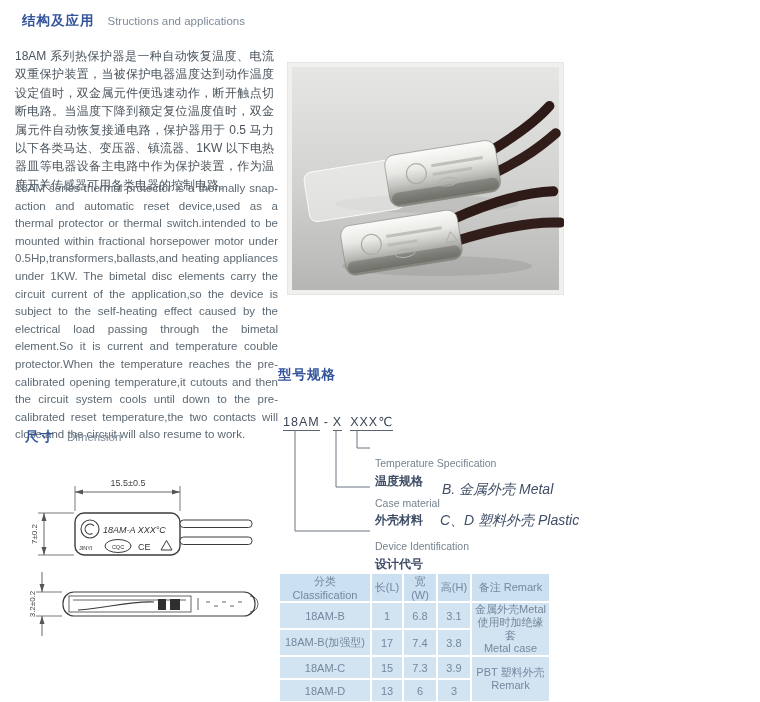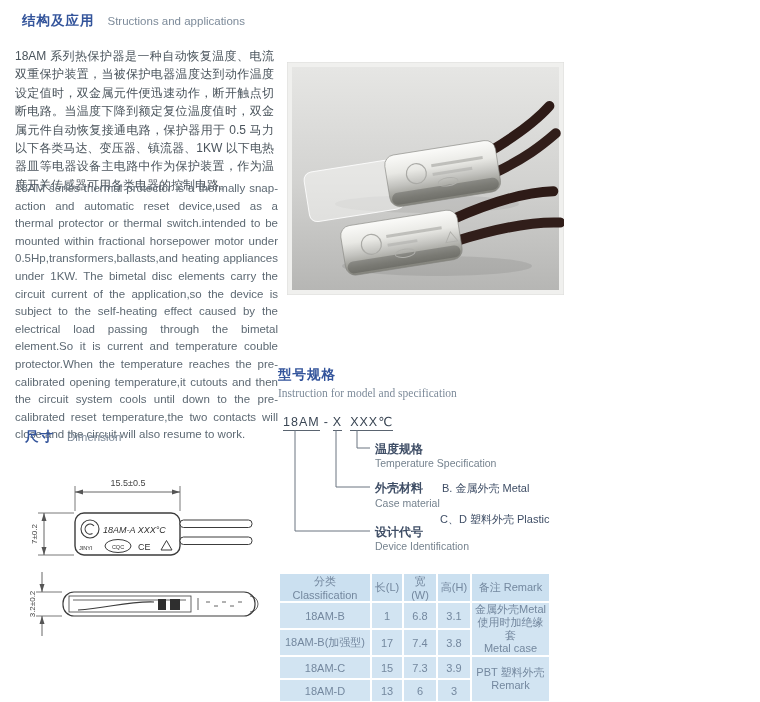--- a/index.html
+++ b/index.html
@@ -11,23 +11,23 @@
   .sec-title-zh{color:#33549b;font-weight:bold;font-size:13.5px;letter-spacing:1px;}
   .sec-title-en{color:#7d8b9a;font-size:11.5px;}
   
   .para-zh{width:259px;font-size:12px;line-height:18.4px;color:#4a545c;text-align:justify;}
   .para-en{width:263px;font-size:11.5px;line-height:17.6px;color:#5d6973;text-align:justify;}
   
   .model-code{font-size:12.5px;color:#3a4654;letter-spacing:1px;white-space:nowrap;}
   .model-code .seg{display:inline-block;border-bottom:1px solid #5a6470;padding-bottom:1px;}
   .model-code .dash{display:inline-block;margin:0 4px;}
   .model-code .gap{display:inline-block;width:8px;}
-  .legend-zh{font-size:12px;font-weight:bold;color:#3f4e66;white-space:nowrap;}
+  .legend-zh{font-size:12px;font-weight:bold;color:#3f4e66;white-space:nowrap;margin-top:32px;}
   .legend-en{font-size:10.5px;color:#76838f;white-space:nowrap;}
-  .legend-opt{font-size:11px;color:#3f4e66;white-space:nowrap;}
+  .legend-opt{font-size:14px;color:#3f4e66;white-space:nowrap;font-style:italic;}
   
   table.spec{border-collapse:separate;border-spacing:2px;background:#ffffff;}
   table.spec td,table.spec th{background:#d2e4f2;color:#74889f;font-weight:normal;
       font-size:11px;text-align:center;vertical-align:middle;padding:0 2px;}
   table.spec th{background:#cbe0f0;height:24px;}
   table.spec td{height:21px;}
   td.model-cell{text-align:left;padding-left:7px;white-space:nowrap;}
   td.remark-cell{font-size:10px;line-height:13px;text-align:left;padding-left:8px;}
   svg text{font-family:"Liberation Sans","DejaVu Sans",sans-serif;}
 </style>
@@ -85,21 +85,20 @@
       <circle cx="84" cy="172" r="10" fill="none" stroke="#aaaaa6" stroke-width="1.2"></circle>
       <rect x="100" y="165" width="56" height="3" fill="#b4b4b0" opacity="0.8"></rect>
       <rect x="100" y="174" width="30" height="3" fill="#b4b4b0" opacity="0.7"></rect>
       <path d="M158 182 l6 -10 l6 10 z" fill="none" stroke="#b0b0ac"></path>
       <ellipse cx="116" cy="186" rx="10" ry="4" fill="none" stroke="#b0b0ac"></ellipse>
     </g>
   </svg>
 
   <div class="abs" style="left:278px;top:366px;font-family:Liberation Serif, serif;">
     <div class="sec-title-zh">型号规格</div>
-    <div class="sec-title-en" style="margin-top:3px;">Instruction for model and specification</div>
   </div>
 
   <div class="abs model-code" style="left:283px;top:414px;">
     <span class="seg">18AM</span><span class="dash">-</span><span class="seg">X</span><span class="gap"></span><span class="seg">XXX℃</span>
   </div>
 
   <svg class="abs" style="left:280px;top:420px;" width="100" height="130" viewBox="0 0 100 130">
     <path d="M15 10 V111 H90" fill="none" stroke="#6a7580" stroke-width="1"></path>
     <path d="M56 10 V67 H90" fill="none" stroke="#6a7580" stroke-width="1"></path>
     <path d="M77 10 V28 H90" fill="none" stroke="#6a7580" stroke-width="1"></path>

